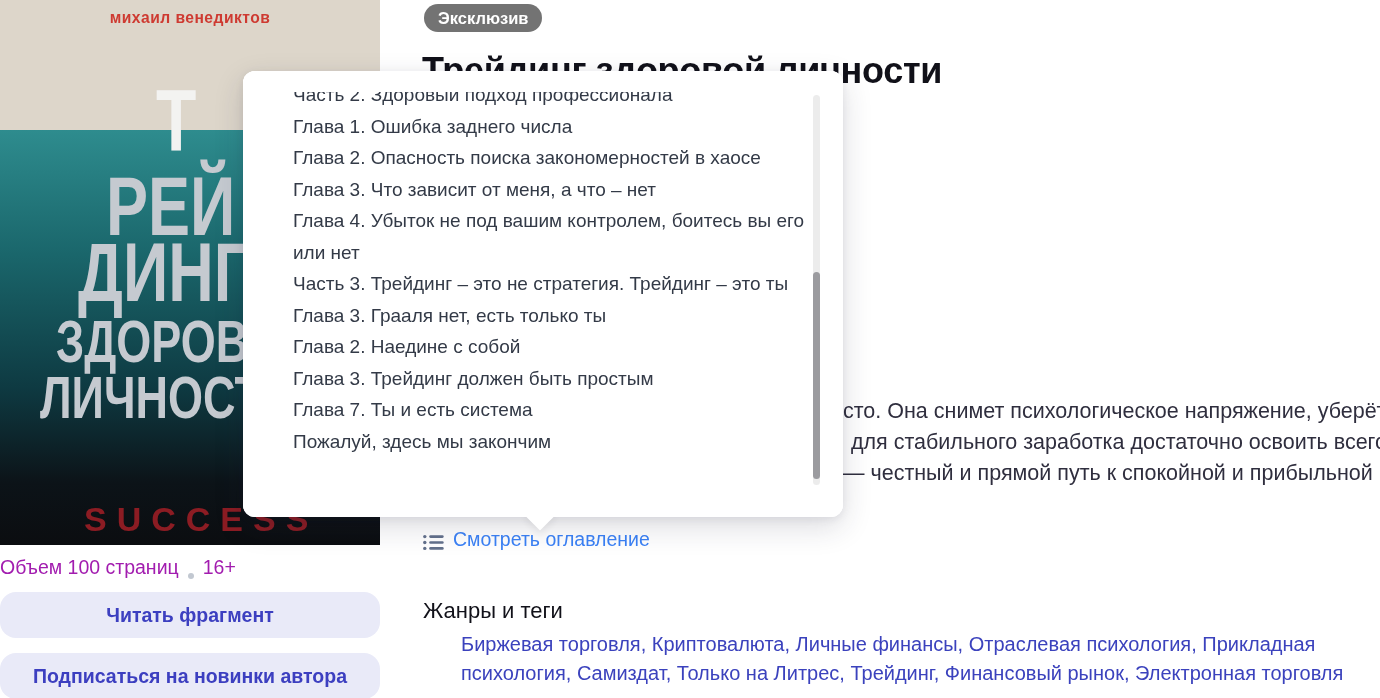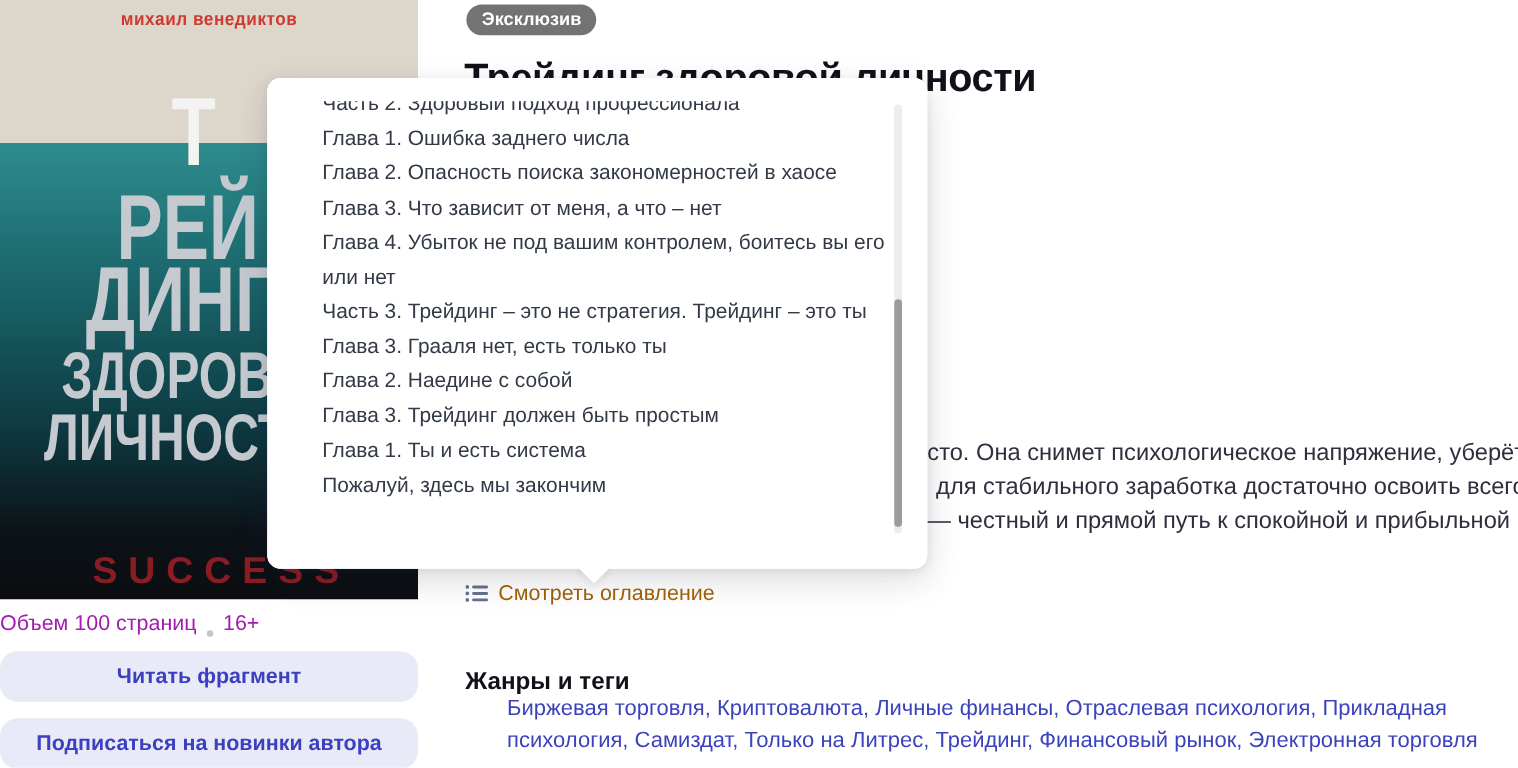--- a/index.html
+++ b/index.html
@@ -43,27 +43,27 @@
   .book-title { position:absolute; left:422px; top:50px; font-size:36px; font-weight:800;
                 color:#111119; z-index:2; white-space:nowrap; letter-spacing:-.3px; }
 
   
   .desc-line { position:absolute; font-size:21.5px; color:#2f2e3e; white-space:nowrap; z-index:3; }
   .desc-1 { left:843px; top:399px; }
   .desc-2 { left:851px; top:430px; }
   .desc-3 { left:843px; top:461px; }
 
   
-  .toc-link { position:absolute; left:423px; top:528px; display:flex; align-items:center;
-              color:#a16207; font-size:19.5px; z-index:2; cursor:pointer; text-decoration:none; }
+  .toc-link { position:absolute; left:423px; top:528px; display:flex; align-items:flex-end;
+              color:#3b82f6; font-size:19.5px; z-index:2; cursor:pointer; text-decoration:none; }
   .toc-link svg { margin-right:9px; }
 
   
-  .genres-heading { position:absolute; left:423px; top:598px; font-size:22px; font-weight:bold;
-                    color:#111119; z-index:2;margin-top:8px; }
+  .genres-heading { position:absolute; left:423px; top:598px; font-size:22px; font-weight:normal;
+                    color:#111119; z-index:2; }
   .tags { position:absolute; left:423px; top:630px; width:950px; font-size:20px;
           line-height:29px; color:#3b42bd; z-index:2;margin-left:38px; }
   .tag-link { color:#3b42bd; text-decoration:none; cursor:pointer; }
 
   
   .popup { position:absolute; left:243px; top:71px; width:600px; height:446px; background:#fff;
            border-radius:12px; z-index:20;
            box-shadow:0 10px 30px rgba(40,40,60,.16), 0 2px 8px rgba(40,40,60,.08); }
   .popup-tail { position:absolute; left:286px; bottom:-9px; width:22px; height:22px; background:#fff;
                 transform:rotate(45deg); box-shadow:3px 3px 6px rgba(40,40,60,.07); z-index:1; }
@@ -132,21 +132,21 @@
       <div class="toc-list">
           <div class="toc-item">Часть 2. Здоровый подход профессионала</div>
           <div class="toc-item">Глава 1. Ошибка заднего числа</div>
           <div class="toc-item">Глава 2. Опасность поиска закономерностей в хаосе</div>
           <div class="toc-item">Глава 3. Что зависит от меня, а что – нет</div>
           <div class="toc-item">Глава 4. Убыток не под вашим контролем, боитесь вы его или нет</div>
           <div class="toc-item">Часть 3. Трейдинг – это не стратегия. Трейдинг – это ты</div>
           <div class="toc-item">Глава 3. Грааля нет, есть только ты</div>
           <div class="toc-item">Глава 2. Наедине с собой</div>
           <div class="toc-item">Глава 3. Трейдинг должен быть простым</div>
-          <div class="toc-item">Глава 1. Ты и есть система</div>
+          <div class="toc-item">Глава 7. Ты и есть система</div>
           <div class="toc-item">Пожалуй, здесь мы закончим</div>
         </div>
       <div class="sb-track">
         <div class="sb-thumb"></div>
       </div>
     </div>
   </div>
 
 </div>
 

